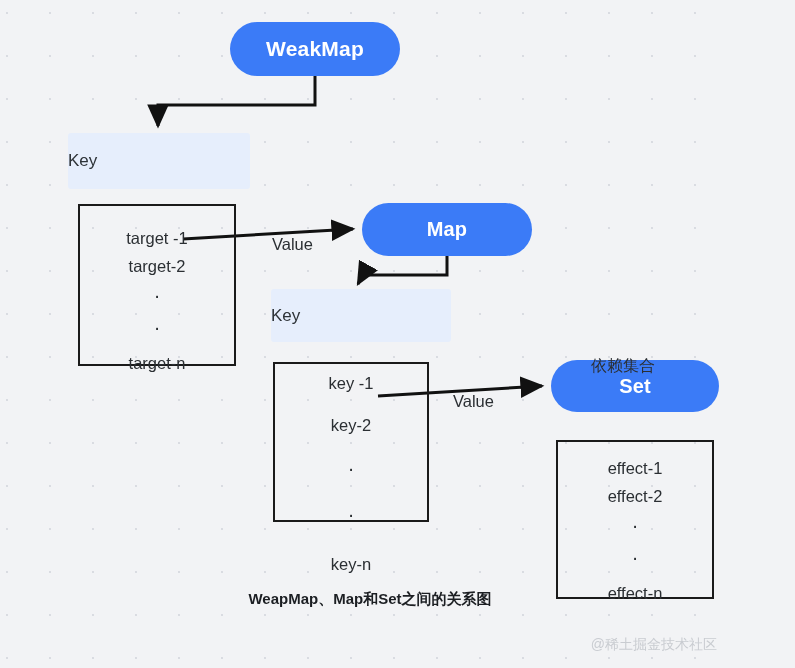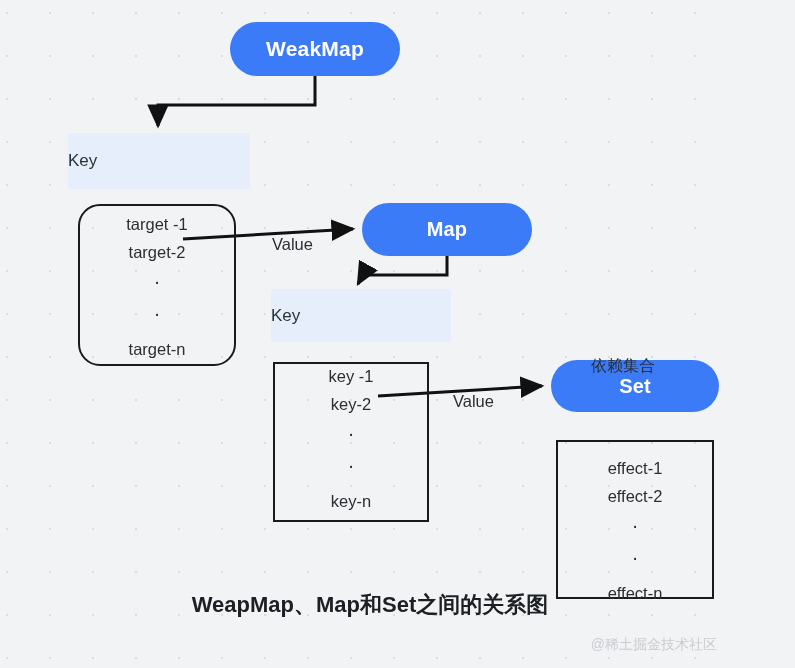--- a/index.html
+++ b/index.html
@@ -91,27 +91,27 @@
     display: flex;
     flex-direction: column;
     align-items: center;
     color: #2b2f33;
     font-size: 16.5px;
     line-height: 1;
   }
   #listbox-target {
     left: 78px; top: 204px;
     width: 158px; height: 162px;
-    padding-top: 10px;
-    border-radius: 22px;
+    padding-top: 24px;
   }
   #listbox-key {
     left: 273px; top: 362px;
     width: 156px; height: 160px;
-    padding-top: 4px;
+    padding-top: 11px;
+    gap: 14px;
   }
   #listbox-effect {
     left: 556px; top: 440px;
     width: 158px; height: 159px;
     padding-top: 18px;
   }
   .listbox .row {
     margin-bottom: 11px;
     white-space: pre;
   }
@@ -141,21 +141,21 @@
     font-size: 16px;
     color: #2b2f33;
   }
 
   
   #caption {
     position: absolute;
     left: 0; top: 590px;
     width: 740px;
     text-align: center;
-    font-size: 22px;
+    font-size: 15px;
     font-weight: bold;
     color: #1c1f23;
     white-space: nowrap;
   }
   #watermark {
     position: absolute;
     right: 18px; bottom: 14px;
     font-size: 14px;
     color: #c9ccd1;
     white-space: nowrap;

